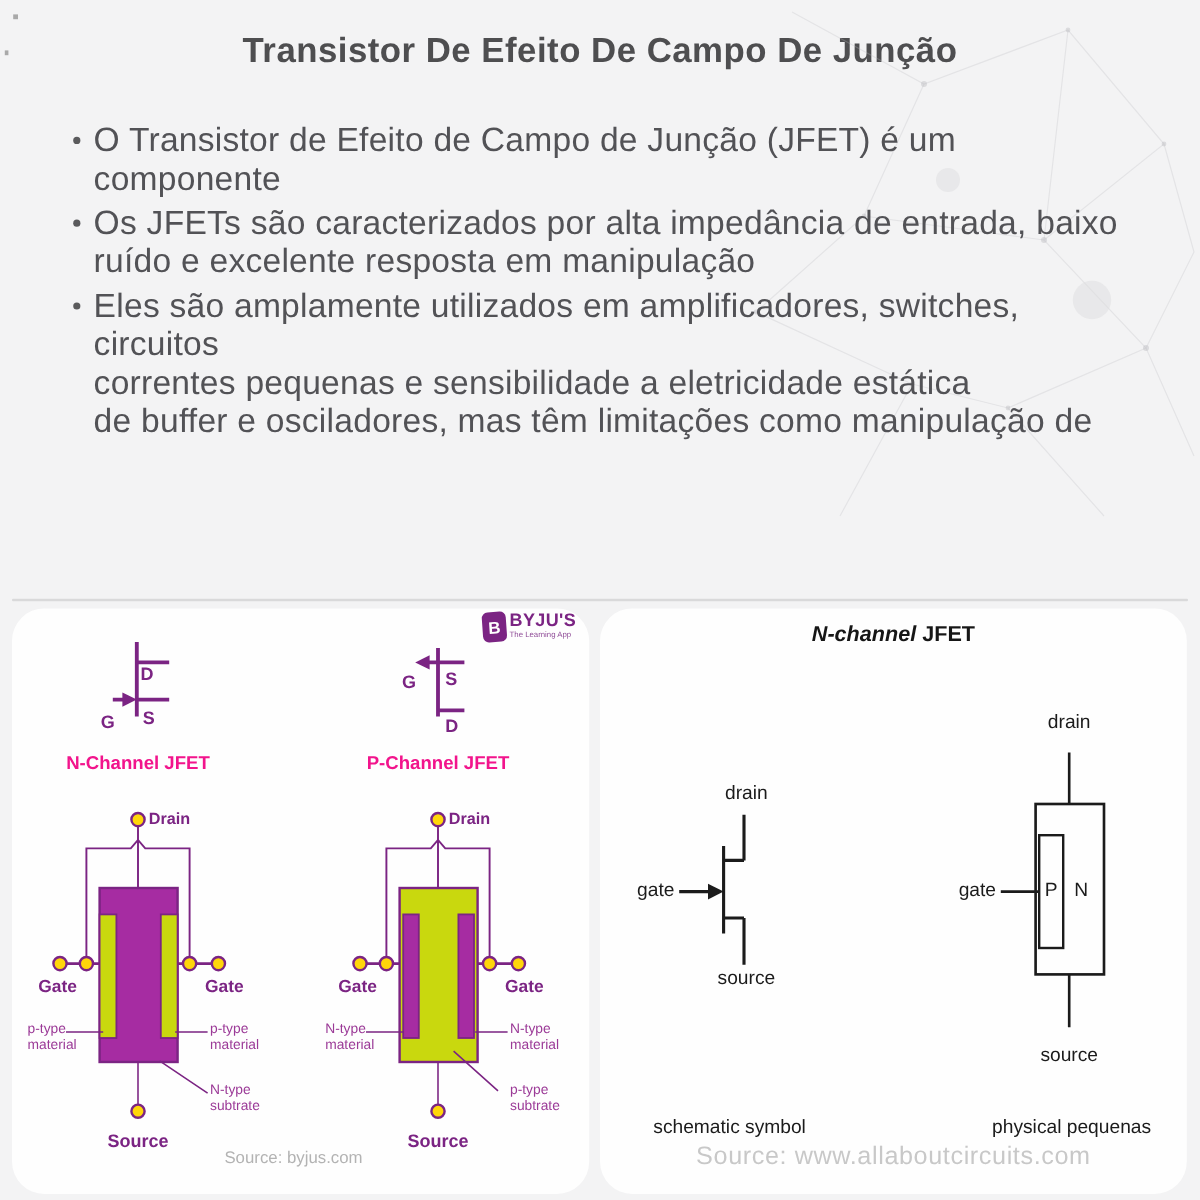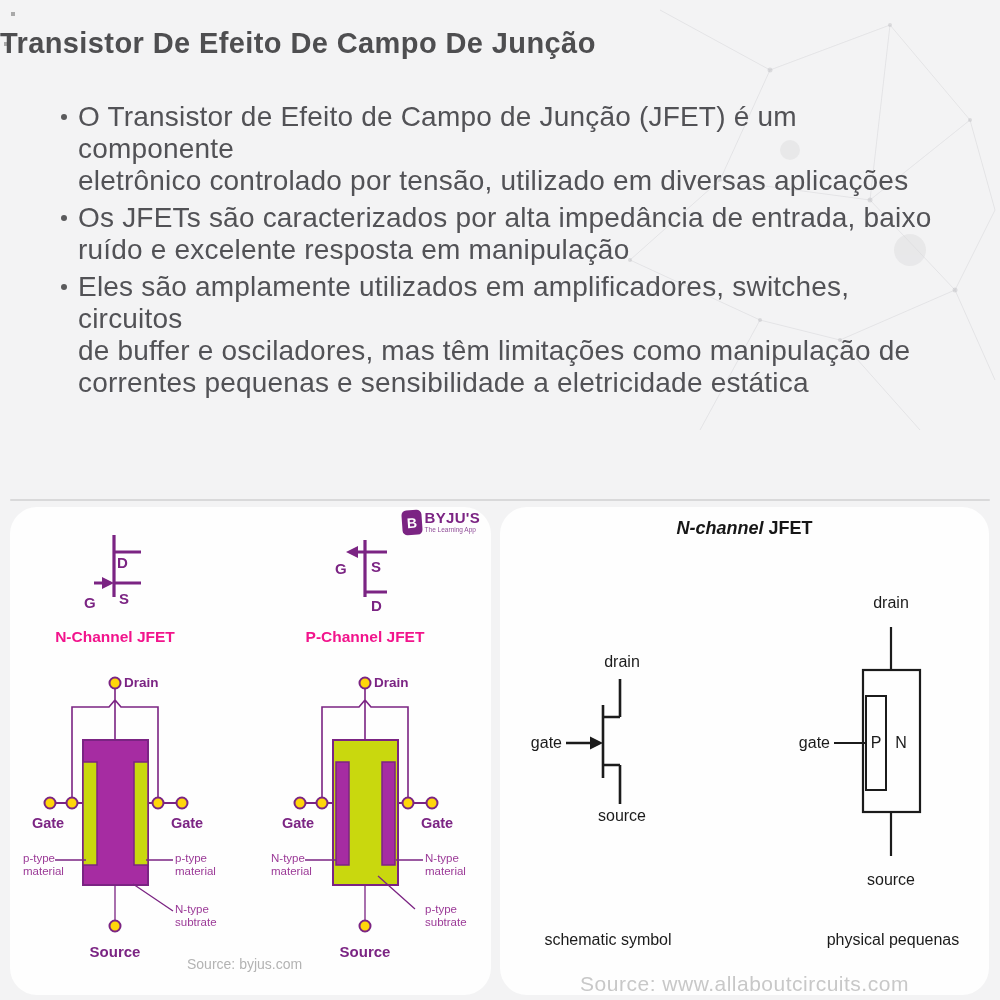--- a/index.html
+++ b/index.html
@@ -14,21 +14,21 @@
     position:relative;
     color:#515155;
   }
   
   .bg-pattern{position:absolute;top:0;right:0;pointer-events:none;}
   .speck{position:absolute;background:#6b6b6b;opacity:.55;}
 
   
   h1.page-title{
     margin-top:27px;
-    text-align:left;
+    text-align:center;
     font-size:29px;
     font-weight:bold;
     letter-spacing:.4px;
     color:#4e4e50;
   }
   ul.bullets{
     list-style:none;
     margin:41px 55px 0 56px;
   }
   ul.bullets li{
@@ -130,30 +130,29 @@
   </g>
 </svg>
 <div class="speck" style="left:11px;top:12px;width:4px;height:4px;"></div>
 <div class="speck" style="left:4px;top:42px;width:3px;height:4px;"></div>
 
 <h1 class="page-title">Transistor De Efeito De Campo De Junção</h1>
 
 <ul class="bullets">
   <li>
     <div>O Transistor de Efeito de Campo de Junção (JFET) é um componente</div>
-    <div>eletrônico controlado por tensão, utilizado em diversas aplicações</div>
   </li>
   <li>
     <div>Os JFETs são caracterizados por alta impedância de entrada, baixo</div>
     <div>ruído e excelente resposta em manipulação</div>
   </li>
   <li>
     <div>Eles são amplamente utilizados em amplificadores, switches, circuitos</div>
+    <div>correntes pequenas e sensibilidade a eletricidade estática</div>
     <div>de buffer e osciladores, mas têm limitações como manipulação de</div>
-    <div>correntes pequenas e sensibilidade a eletricidade estática</div>
   </li>
 </ul>
 
 <div class="divider"></div>
 
 <section class="card card-left">
   <svg width="481" height="488" viewBox="0 0 481 488">
 
     <g>
       <path class="st-p" stroke-width="3.2" d="M104,28 V90 M104,45 H131 M104,76 H131 M84,76 H97"></path>
@@ -266,14 +265,14 @@
 
   <span class="lbl aac-lbl ctr" style="left:361px;top:87px;width:60px;">drain</span>
   <span class="lbl aac-lbl rgt" style="left:278px;top:227px;width:52px;">gate</span>
   <span class="lbl aac-lbl ctr" style="left:367px;top:227px;width:18px;">P</span>
   <span class="lbl aac-lbl ctr" style="left:392px;top:227px;width:18px;">N</span>
   <span class="lbl aac-lbl ctr" style="left:359px;top:364px;width:64px;">source</span>
 
   <span class="lbl aac-cap ctr" style="left:28px;top:424px;width:160px;">schematic symbol</span>
   <span class="lbl aac-cap ctr" style="left:313px;top:424px;width:160px;">physical pequenas</span>
 
-  <span class="lbl credit-aac ctr" style="left:0;top:445px;width:100%;margin-top:20px;">Source: www.allaboutcircuits.com</span>
+  <span class="lbl credit-aac ctr" style="left:0;top:445px;width:100%;">Source: www.allaboutcircuits.com</span>
 </section>
 
 </body></html>

